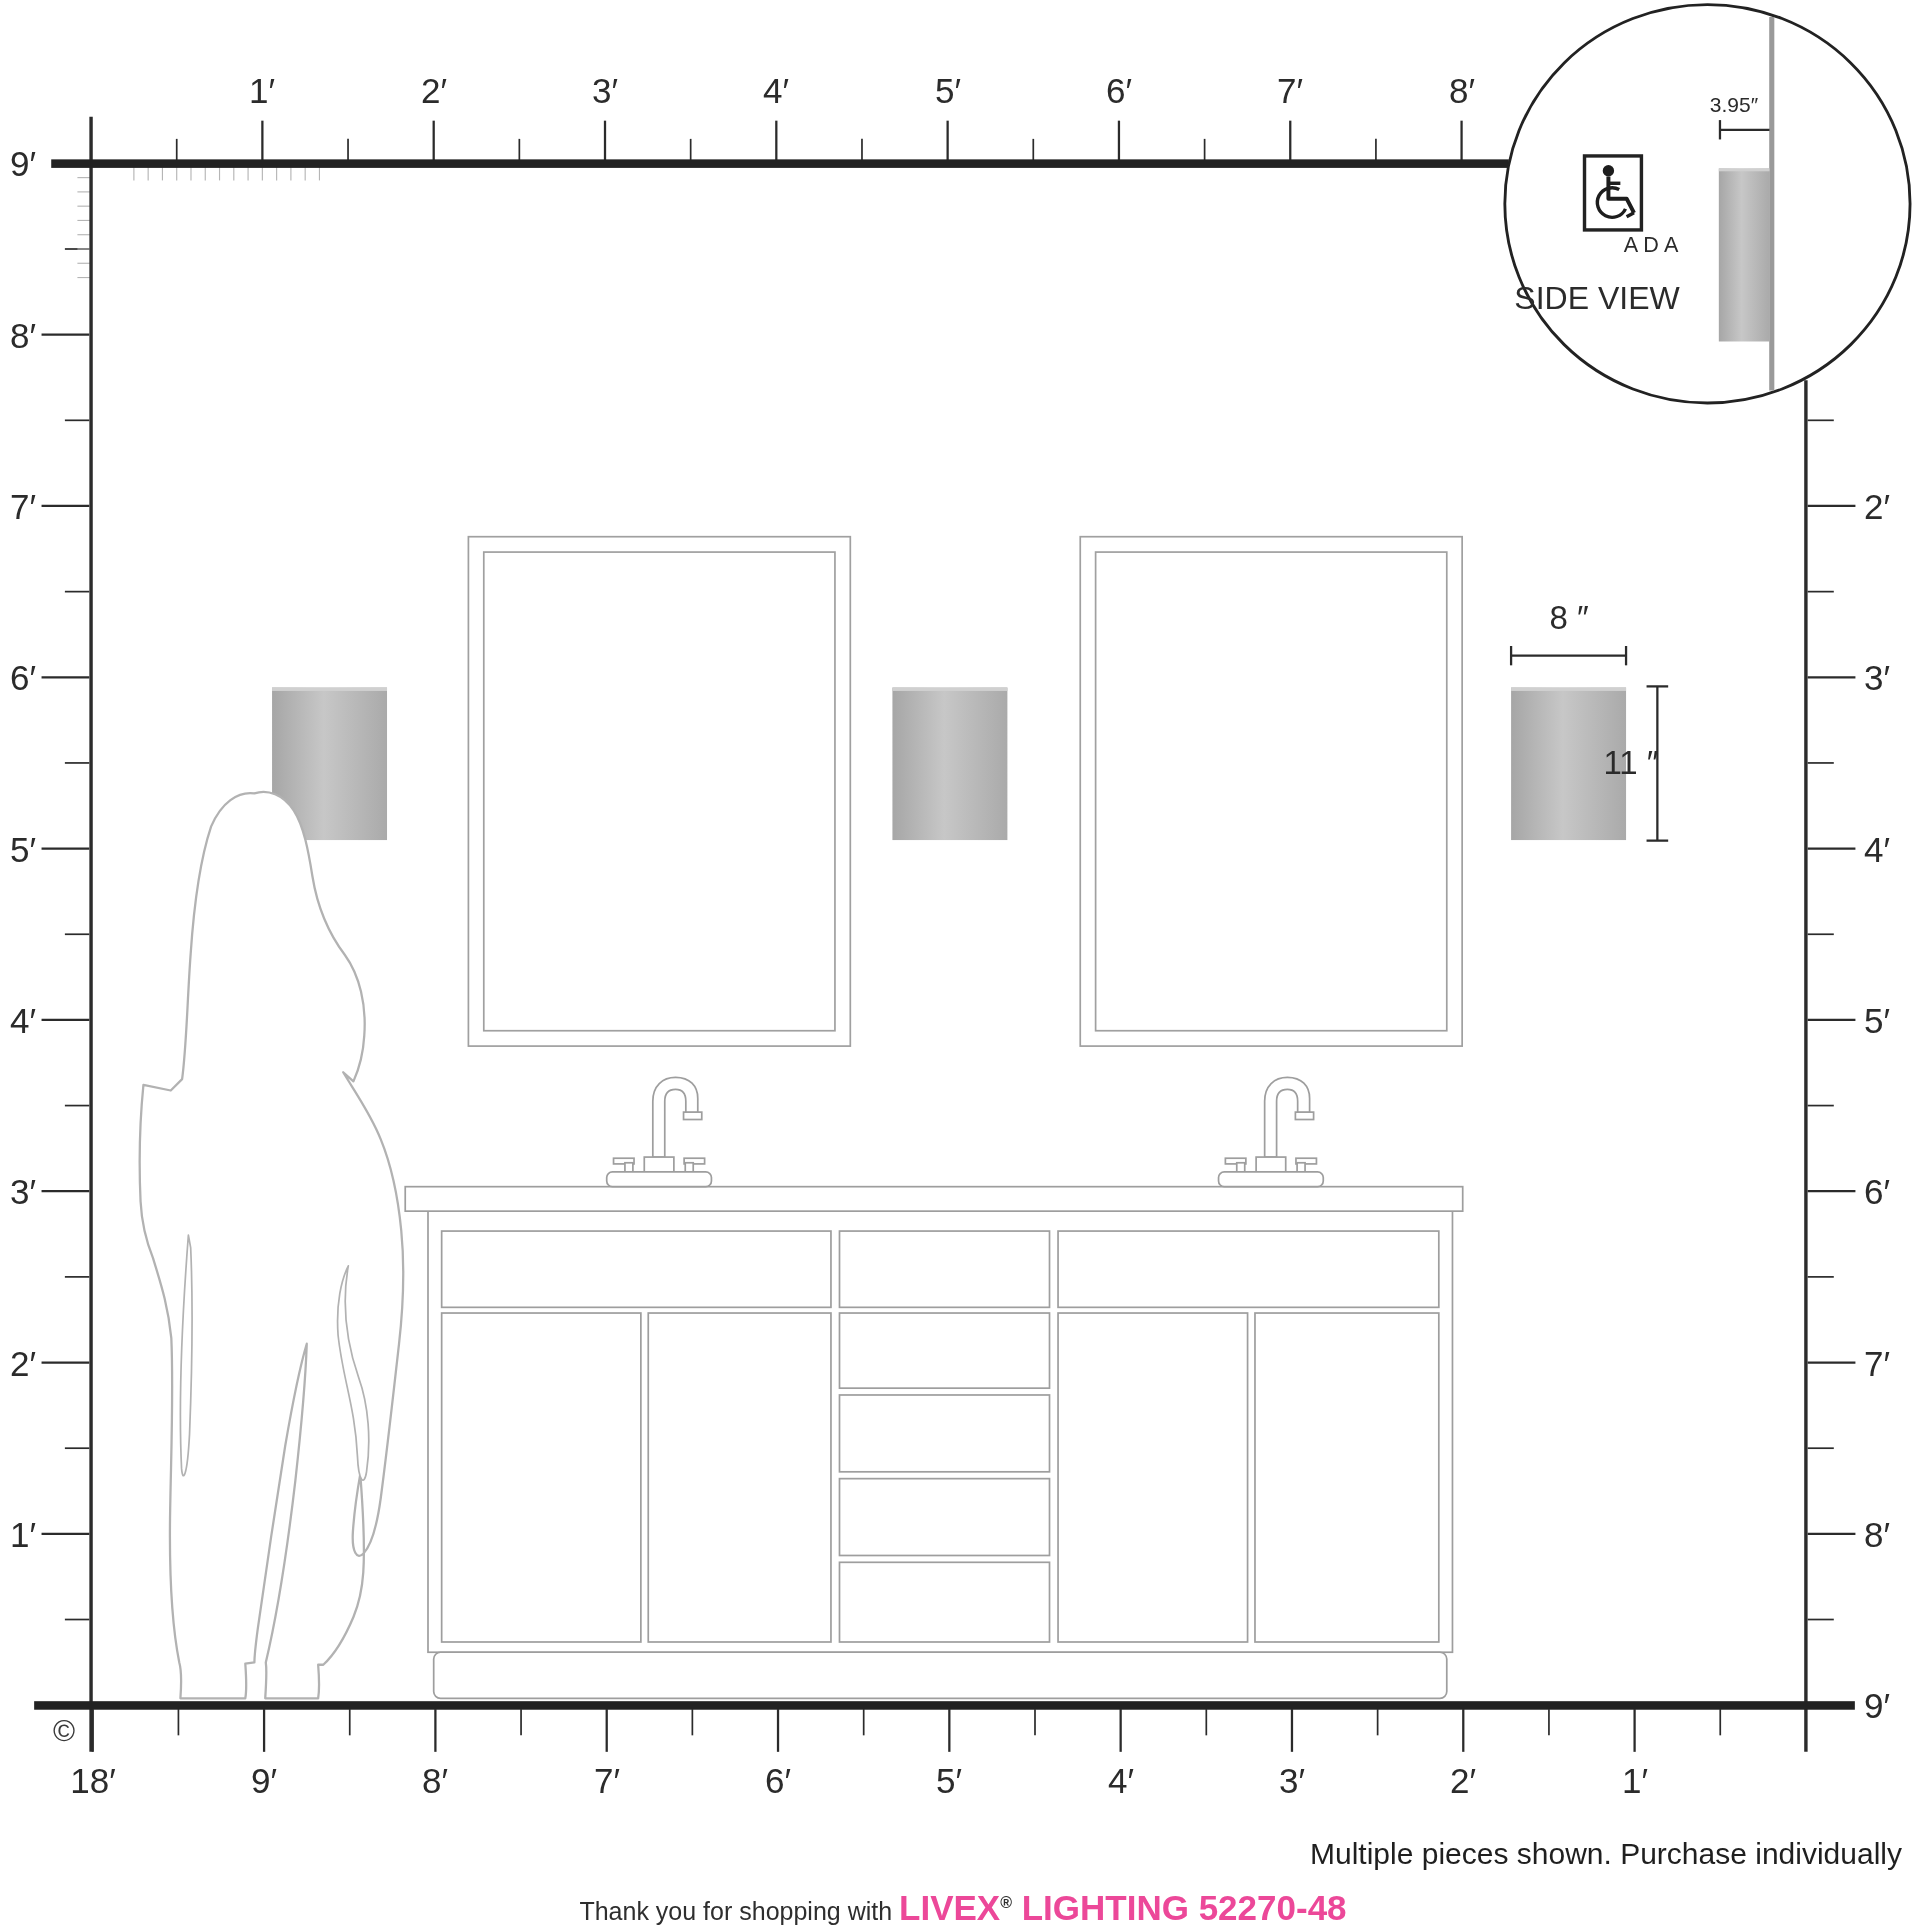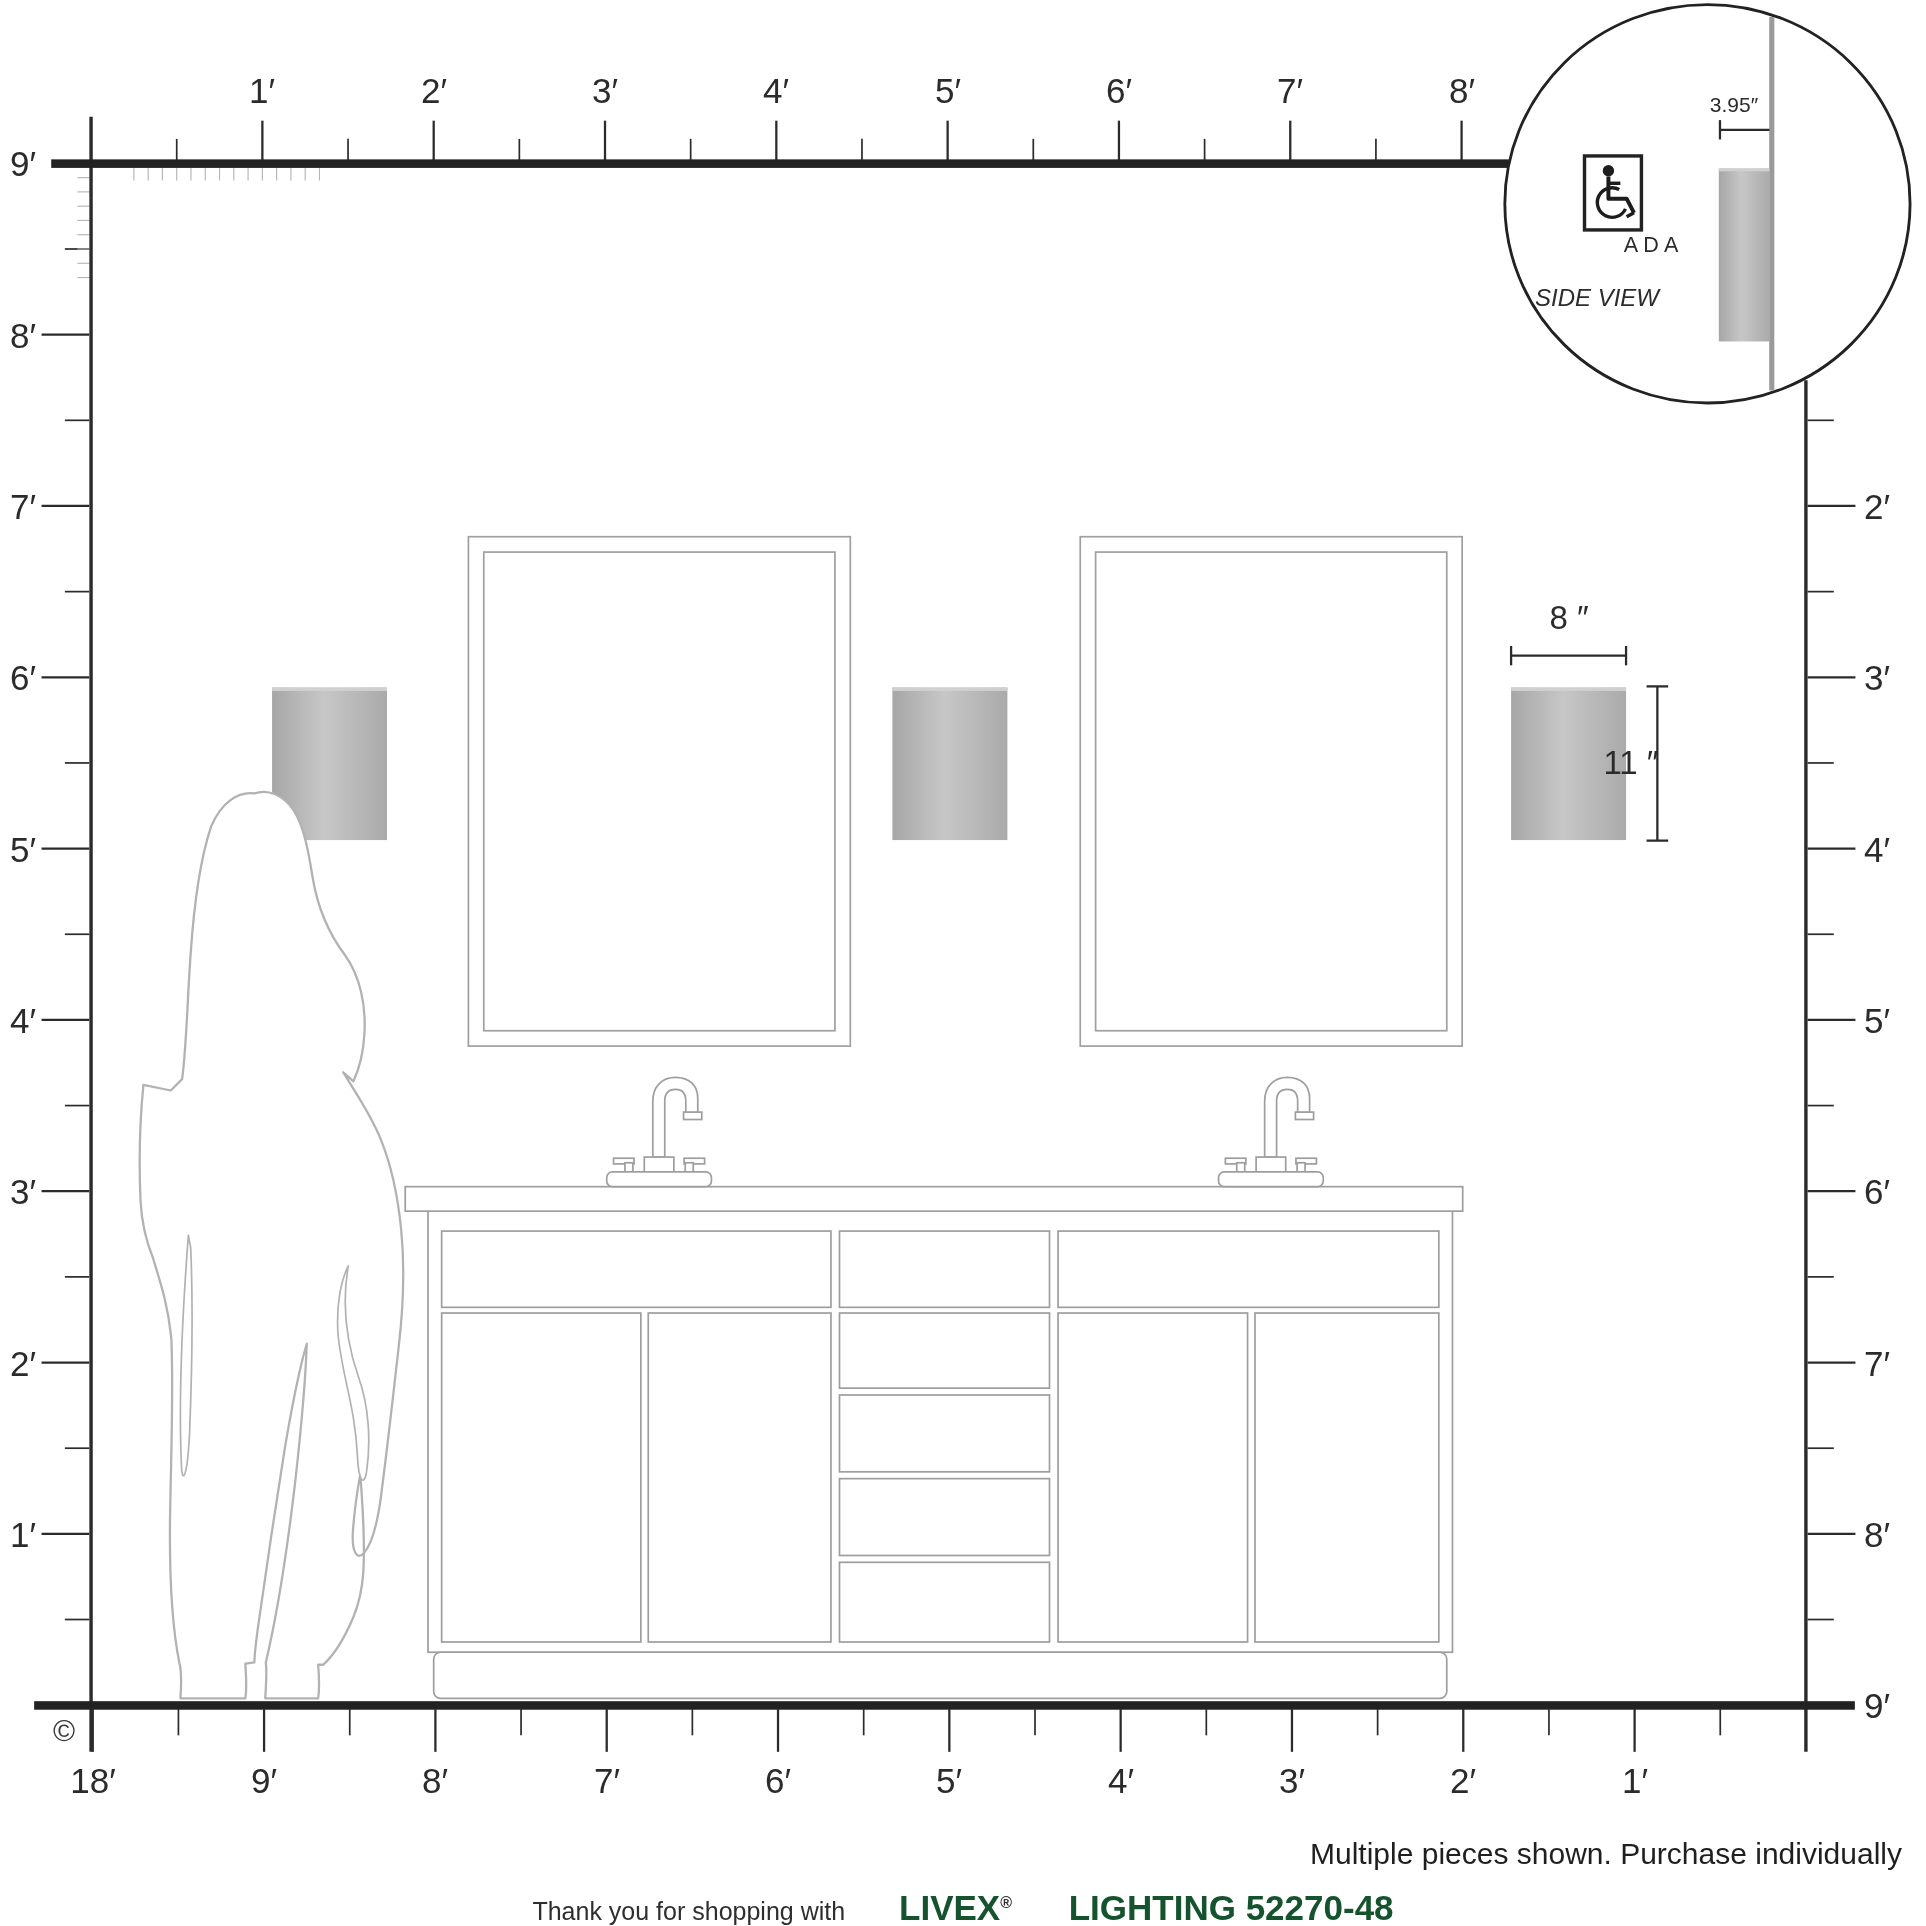--- a/index.html
+++ b/index.html
@@ -6,28 +6,28 @@
   .stage{
     position:relative;width:1926px;height:1926px;background:#ffffff;overflow:hidden;
     font-family:"Liberation Sans","DejaVu Sans",sans-serif;color:#2b2b2b;
   }
   svg.art{position:absolute;left:0;top:0;}
   .lbl{position:absolute;transform:translate(-50%,-50%);white-space:nowrap;
        font-size:35px;color:#2b2b2b;line-height:1;}
   .ruler-label{font-size:35px;}
   .dim-label{font-size:33px;}
   .detail-depth{font-size:21px;}
-  .detail-title{font-size:24px;font-style:italic;}
+  .detail-title{font-size:32px;}
   .ada-label{font-size:21.6px;letter-spacing:5.1px;text-indent:5.1px;}
   .copyright{font-size:30px;color:#3a3a3a;}
   .note{position:absolute;right:24px;top:1854px;transform:translateY(-50%);
         white-space:nowrap;font-size:30px;color:#1f1f1f;}
   .thanks{position:absolute;left:50%;top:1908px;transform:translate(-50%,-50%);
           white-space:nowrap;font-size:25px;color:#2e2e2e;}
-  .thanks .brand,.thanks .brand-suffix{font-size:35px;font-weight:bold;color:#14532d;margin-left:47px;}
+  .thanks .brand,.thanks .brand-suffix{font-size:35px;font-weight:bold;color:#ec4899;}
   .thanks .reg{font-size:16px;font-weight:bold;vertical-align:12.5px;}
 </style>
 </head>
 <body>
 
 <div class="stage">
 
   <svg class="art" width="1926" height="1926" viewBox="0 0 3384 3384">
     <defs>
       <linearGradient id="sconceGrad" x1="0" y1="0" x2="1" y2="0">

